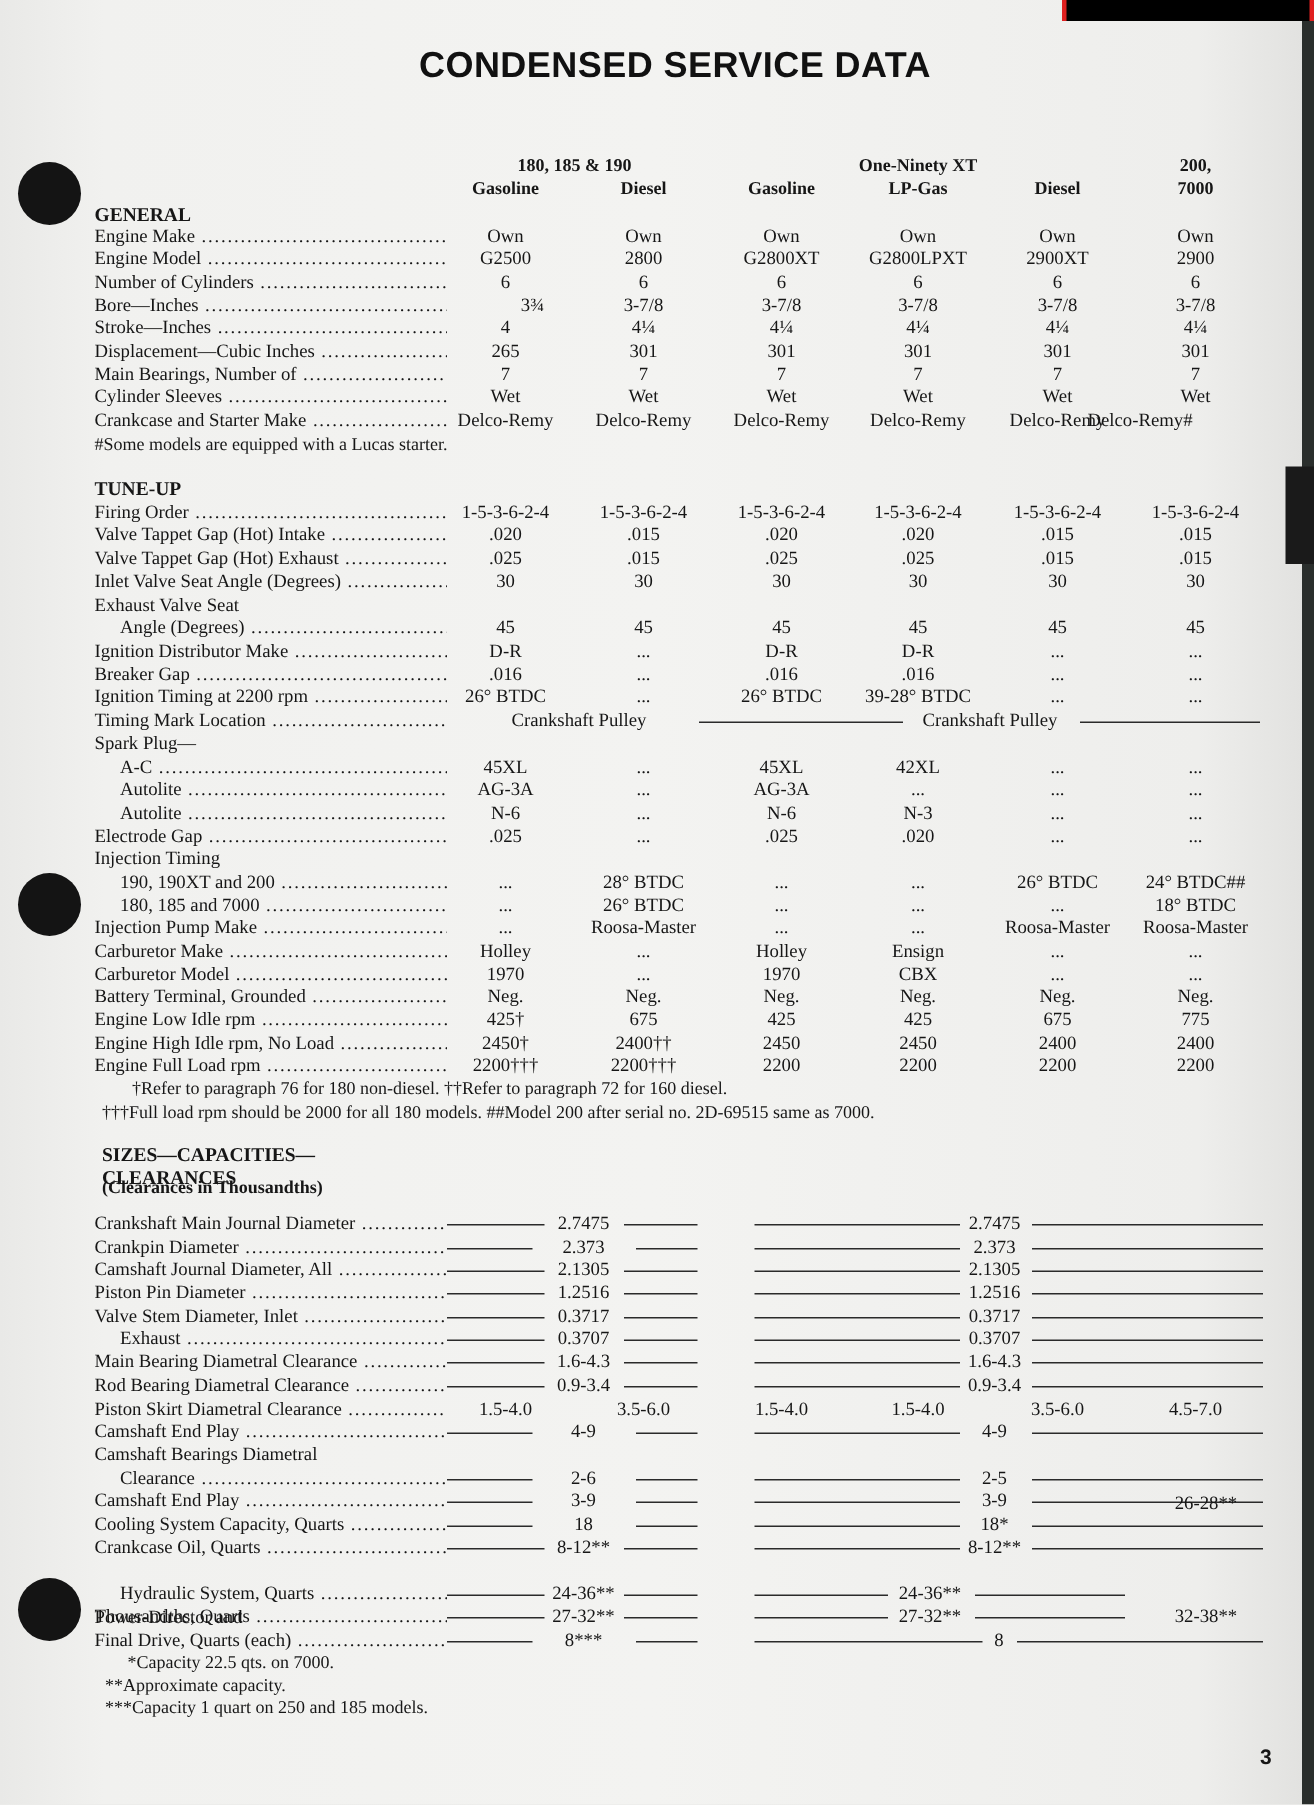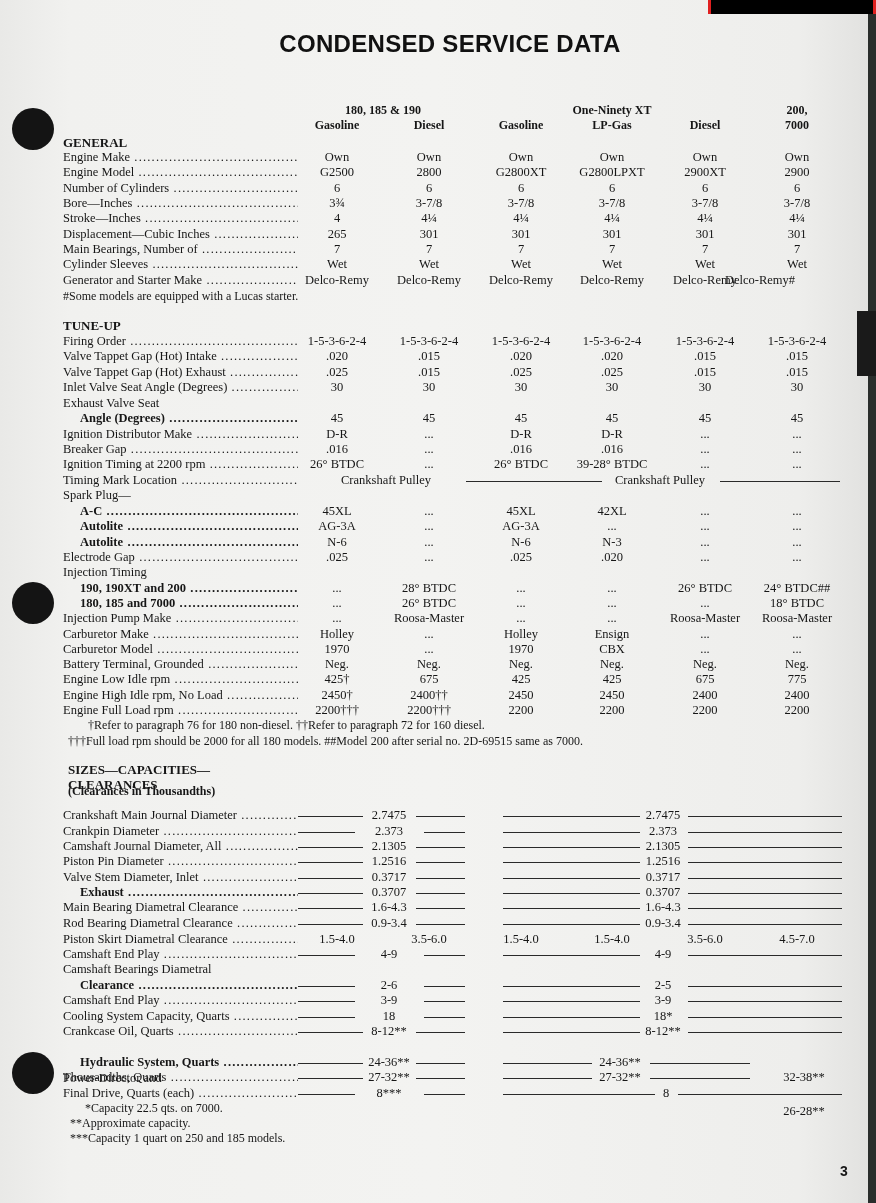--- a/index.html
+++ b/index.html
@@ -22,21 +22,21 @@
     font-family: "Liberation Sans", "DejaVu Sans", sans-serif; font-weight: bold;
     font-size: 24px; letter-spacing: 0.3px; color: #111;
   }
   .hdr { position: absolute; font-weight: bold; font-size: 12px; text-align: center; width: 120px; margin-left: -60px; white-space: nowrap; font-family: "Liberation Serif", serif; }
   .sec { position: absolute; left: 63px; font-weight: bold; font-size: 13px; font-family: "Liberation Serif", serif; white-space: nowrap; }
   .sub { position: absolute; left: 68px; font-weight: bold; font-size: 12px; font-family: "Liberation Serif", serif; white-space: nowrap; }
   .lbl {
     position: absolute; left: 63px; width: 235px; font-size: 12.5px; white-space: nowrap; overflow: hidden;
     font-family: "Liberation Serif", serif;
   }
-  .lbl.ind { left: 80px; width: 218px; font-weight: bold; }
+  .lbl.ind { left: 80px; width: 218px; }
   .lbl.dots::after {
     content: " ......................................................................................";
     letter-spacing: 1.2px;
   }
   .val { position: absolute; font-size: 12.5px; text-align: center; width: 110px; margin-left: -55px; white-space: nowrap; font-family: "Liberation Serif", serif; }
   .note { position: absolute; left: 63px; font-size: 12px; white-space: nowrap; font-family: "Liberation Serif", serif; }
   .rule { position: absolute; height: 1.4px; background: #2a2a2a; }
   .pagenum { position: absolute; left: 840px; top: 1163px; font-family: "Liberation Sans", sans-serif; font-weight: bold; font-size: 14px; }
 </style>
 </head>
@@ -79,21 +79,21 @@
     <div class="val" style="left:705px;top:165px">2900XT</div>
     <div class="val" style="left:797px;top:165px">2900</div>
     <div class="lbl dots" style="top:181px">Number of Cylinders</div>
     <div class="val" style="left:337px;top:181px">6</div>
     <div class="val" style="left:429px;top:181px">6</div>
     <div class="val" style="left:521px;top:181px">6</div>
     <div class="val" style="left:612px;top:181px">6</div>
     <div class="val" style="left:705px;top:181px">6</div>
     <div class="val" style="left:797px;top:181px">6</div>
     <div class="lbl dots" style="top:196px">Bore—Inches</div>
-    <div class="val" style="left:337px;top:196px">3¾</div>
+    <div class="val" style="left:355px;top:196px">3¾</div>
     <div class="val" style="left:429px;top:196px">3-7/8</div>
     <div class="val" style="left:521px;top:196px">3-7/8</div>
     <div class="val" style="left:612px;top:196px">3-7/8</div>
     <div class="val" style="left:705px;top:196px">3-7/8</div>
     <div class="val" style="left:797px;top:196px">3-7/8</div>
     <div class="lbl dots" style="top:211px">Stroke—Inches</div>
     <div class="val" style="left:337px;top:211px">4</div>
     <div class="val" style="left:429px;top:211px">4¼</div>
     <div class="val" style="left:521px;top:211px">4¼</div>
     <div class="val" style="left:612px;top:211px">4¼</div>
@@ -113,21 +113,21 @@
     <div class="val" style="left:612px;top:242px">7</div>
     <div class="val" style="left:705px;top:242px">7</div>
     <div class="val" style="left:797px;top:242px">7</div>
     <div class="lbl dots" style="top:257px">Cylinder Sleeves</div>
     <div class="val" style="left:337px;top:257px">Wet</div>
     <div class="val" style="left:429px;top:257px">Wet</div>
     <div class="val" style="left:521px;top:257px">Wet</div>
     <div class="val" style="left:612px;top:257px">Wet</div>
     <div class="val" style="left:705px;top:257px">Wet</div>
     <div class="val" style="left:797px;top:257px">Wet</div>
-    <div class="lbl dots" style="top:273px">Generator and Starter Make</div>
+    <div class="lbl dots" style="top:273px">Crankcase and Starter Make</div>
     <div class="val" style="left:337px;top:273px">Delco-Remy</div>
     <div class="val" style="left:429px;top:273px">Delco-Remy</div>
     <div class="val" style="left:521px;top:273px">Delco-Remy</div>
     <div class="val" style="left:612px;top:273px">Delco-Remy</div>
     <div class="val" style="left:705px;top:273px">Delco-Remy</div>
     <div class="val" style="left:760px;top:273px">Delco-Remy#</div>
     <div class="note" style="top:289px">#Some models are equipped with a Lucas starter.</div>
     <div class="sec" style="top:318px">TUNE-UP</div>
     <div class="lbl dots" style="top:334px">Firing Order</div>
     <div class="val" style="left:337px;top:334px">1-5-3-6-2-4</div>
@@ -389,21 +389,21 @@
     <div class="val" style="left:663px;top:1024px">8-12**</div>
     <div class="rule" style="left:688px;width:154px;top:1032px"></div>
     <div class="lbl" style="top:1071px">Power-Director and</div>
     <div class="lbl ind dots" style="top:1055px">Hydraulic System, Quarts</div>
     <div class="rule" style="left:298px;width:65px;top:1063px"></div>
     <div class="val" style="left:389px;top:1055px">24-36**</div>
     <div class="rule" style="left:416px;width:49px;top:1063px"></div>
     <div class="rule" style="left:503px;width:89px;top:1063px"></div>
     <div class="val" style="left:620px;top:1055px">24-36**</div>
     <div class="rule" style="left:650px;width:100px;top:1063px"></div>
-    <div class="val" style="left:804px;top:1104px">26-28**</div>
+    <div class="val" style="left:804px;top:995px">26-28**</div>
     <div class="lbl dots" style="top:1070px">Thousandths, Quarts</div>
     <div class="rule" style="left:298px;width:65px;top:1078px"></div>
     <div class="val" style="left:389px;top:1070px">27-32**</div>
     <div class="rule" style="left:416px;width:49px;top:1078px"></div>
     <div class="rule" style="left:503px;width:89px;top:1078px"></div>
     <div class="val" style="left:620px;top:1070px">27-32**</div>
     <div class="rule" style="left:650px;width:100px;top:1078px"></div>
     <div class="val" style="left:804px;top:1070px">32-38**</div>
     <div class="lbl dots" style="top:1086px">Final Drive, Quarts (each)</div>
     <div class="rule" style="left:298px;width:57px;top:1094px"></div>

